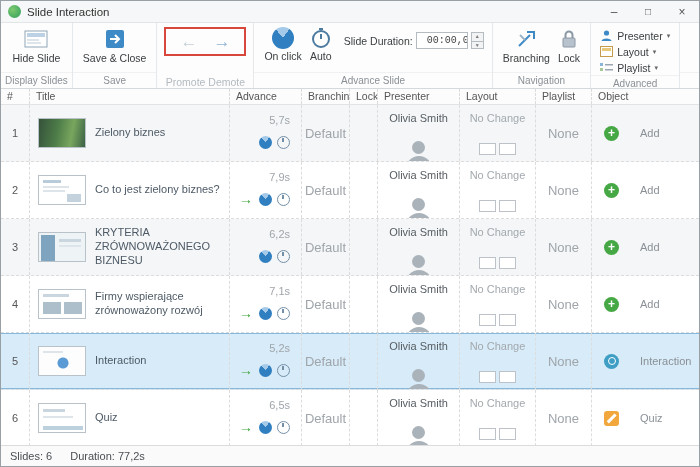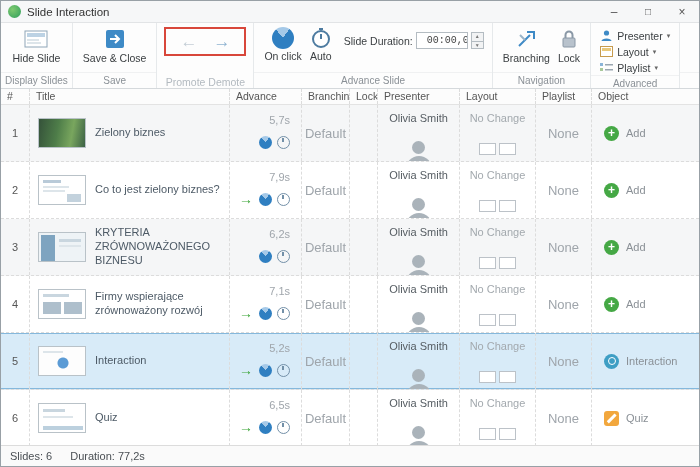--- a/index.html
+++ b/index.html
@@ -78,21 +78,21 @@
 
 .c-center{display:flex;align-items:center;justify-content:center;font-size:13px;color:#9fa5ab}
 .c-stack{display:flex;flex-direction:column;align-items:center;padding-top:7px;gap:16px;font-size:11px}
 .pres-name{color:#565d63}
 .lay-name{color:#a3a9ae}
 .avatar{width:30px;height:33px;overflow:hidden}
 .avatar .head{width:13px;height:13px;border-radius:50%;background:#aab3ba;margin:1px auto 0}
 .avatar .torso{width:26px;height:16px;border-radius:13px 13px 0 0;background:#aab3ba;margin:2px auto 0}
 .layout-icons{display:flex;gap:3px;margin-top:3px}
 .layout-icons i{width:17px;height:12px;border:1px solid #bcc2c8;background:#fff}
-.c-object{display:flex;align-items:center;padding-left:12px;gap:7px;font-size:11px;color:#8a9096}
+.c-object{display:flex;align-items:center;padding-left:12px;gap:21px;font-size:11px;color:#8a9096}
 .obj{width:15px;height:15px;flex:none;display:flex;align-items:center;justify-content:center}
 .obj-add{border-radius:50%;background:#45a845;color:#fff;font-size:12px;font-weight:700}
 .obj-add::before{content:"+";line-height:1;margin-top:-1px}
 .obj-interaction{border-radius:50%;background:#3e9ec4}
 .obj-interaction::before{content:"";width:6px;height:6px;border:1.5px solid #fff;border-radius:50%}
 .obj-quiz{border-radius:3px;background:#f2a73d;overflow:hidden}
 .obj-quiz::before{content:"";width:11px;height:2.5px;background:#fff;transform:rotate(-45deg)}
 
 
 .statusbar{height:21px;flex:none;border-top:1px solid #dcdcdc;background:#fafafa;display:flex;align-items:center;font-size:11px;color:#4a4f54}

